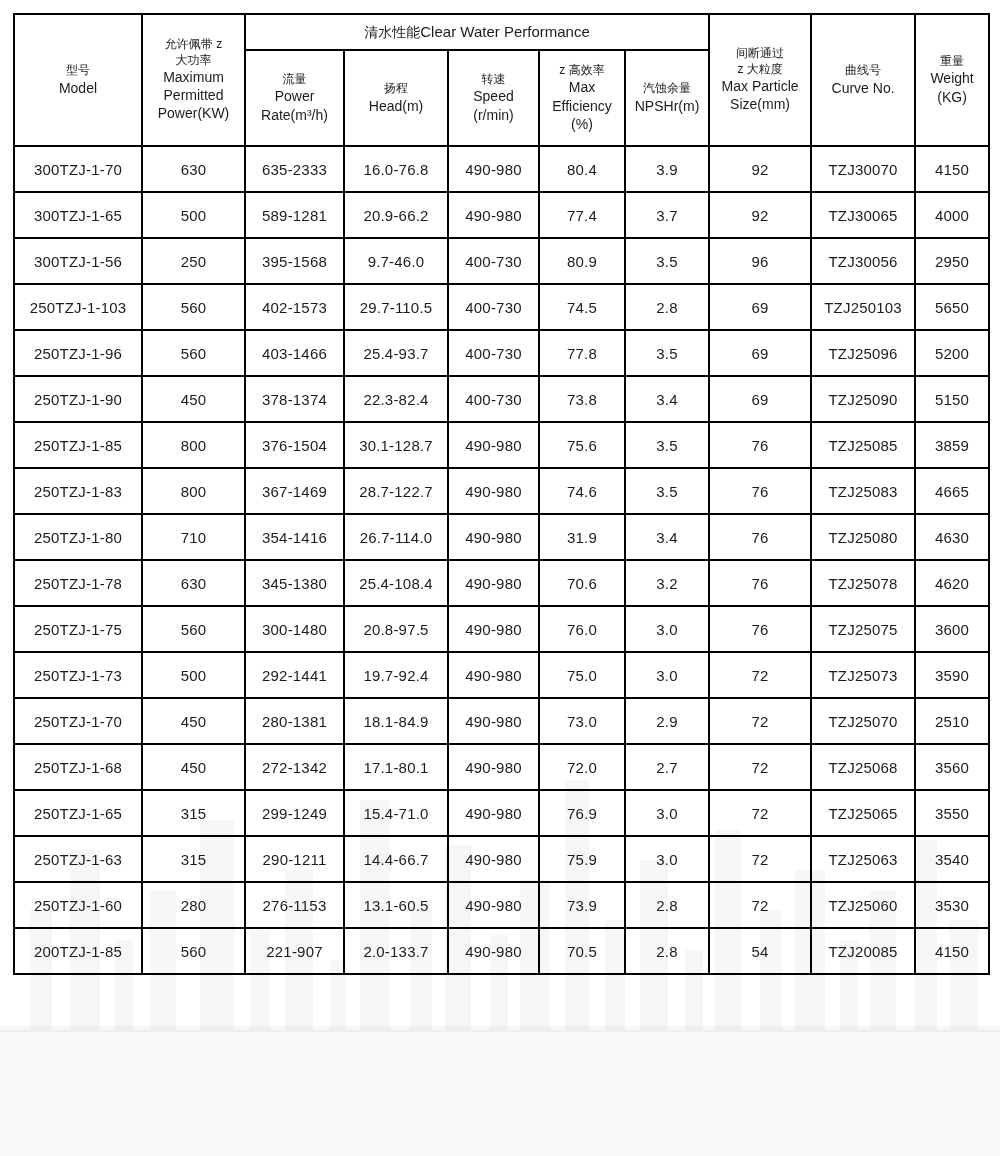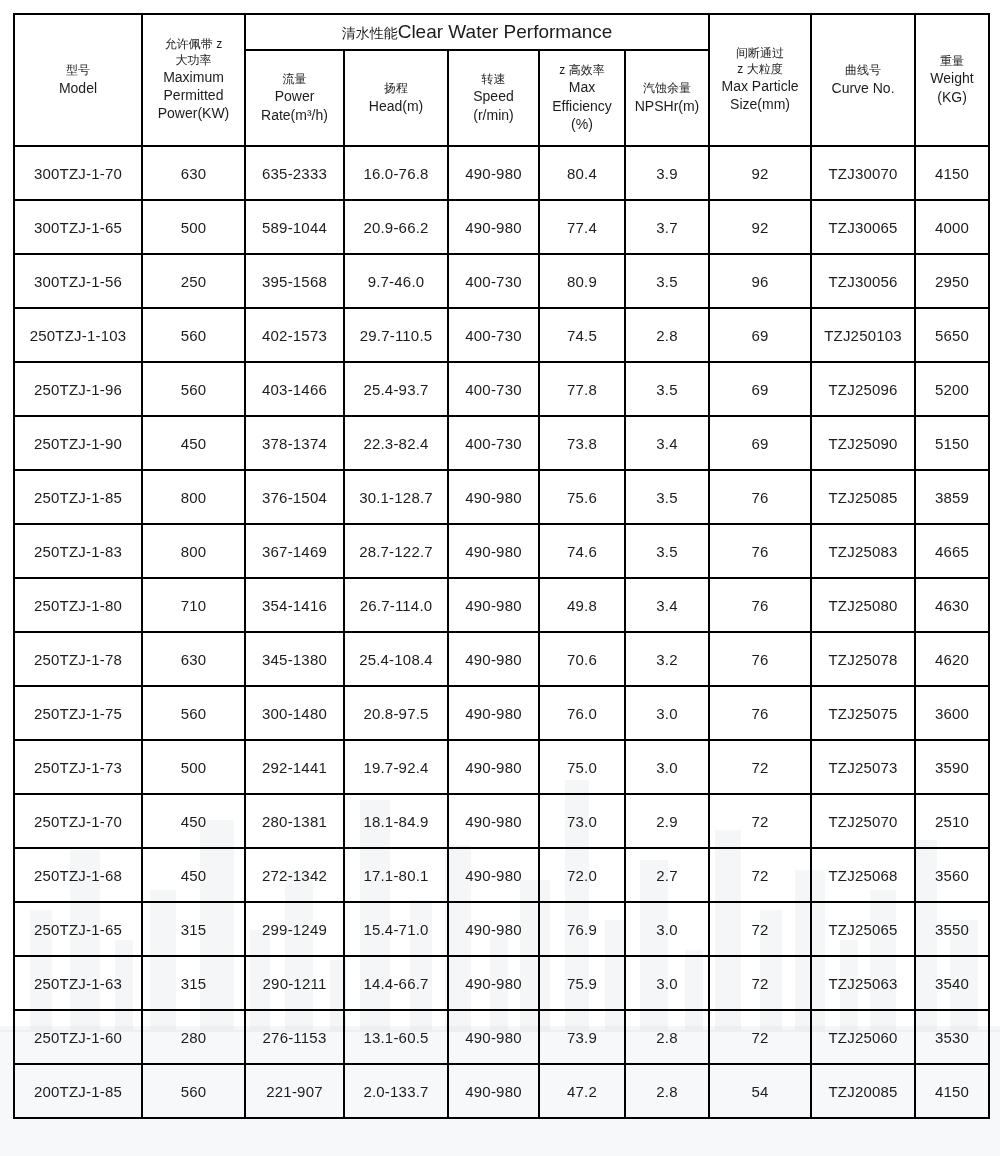--- a/index.html
+++ b/index.html
@@ -38,37 +38,37 @@
     border: 2px solid #000000;
     text-align: center;
     vertical-align: middle;
     padding: 2px 3px;
     background: transparent;
     font-weight: normal;
     overflow: hidden;
   }
   tr.hrow1 { height: 36px; }
   tr.hrow2 { height: 96px; }
-  table.spec tbody tr { height: 54px; }
+  table.spec tbody tr { height: 46px; }
   table.spec tbody td { font-size: 15px; letter-spacing: 0.2px; }
   .zh {
     display: block;
     font-size: 12px;
     line-height: 1.28;
     white-space: pre-line;
   }
   .en {
     display: block;
     font-size: 14px;
     line-height: 1.3;
     white-space: pre-line;
   }
   th.perf .zh, th.perf .en { display: inline; }
   th.perf .zh { font-size: 14px; font-family: Liberation Mono, monospace; }
-  th.perf .en { font-size: 19px; }
+  th.perf .en { font-size: 15px; }
 </style>
 </head>
 <body>
 
 <div class="page">
 
   <svg class="watermark" viewBox="0 0 1000 1156" xmlns="http://www.w3.org/2000/svg">
     <g fill="#9aa3ad" opacity="0.09">
       <rect x="30" y="910" width="22" height="120"></rect>
       <rect x="70" y="850" width="30" height="180"></rect>
@@ -180,21 +180,21 @@
           <td>490-980</td>
           <td>80.4</td>
           <td>3.9</td>
           <td>92</td>
           <td>TZJ30070</td>
           <td>4150</td>
         </tr>
         <tr>
           <td>300TZJ-1-65</td>
           <td>500</td>
-          <td>589-1044</td>
+          <td>589-1281</td>
           <td>20.9-66.2</td>
           <td>490-980</td>
           <td>77.4</td>
           <td>3.7</td>
           <td>92</td>
           <td>TZJ30065</td>
           <td>4000</td>
         </tr>
         <tr>
           <td>300TZJ-1-56</td>
@@ -267,21 +267,21 @@
           <td>76</td>
           <td>TZJ25083</td>
           <td>4665</td>
         </tr>
         <tr>
           <td>250TZJ-1-80</td>
           <td>710</td>
           <td>354-1416</td>
           <td>26.7-114.0</td>
           <td>490-980</td>
-          <td>49.8</td>
+          <td>31.9</td>
           <td>3.4</td>
           <td>76</td>
           <td>TZJ25080</td>
           <td>4630</td>
         </tr>
         <tr>
           <td>250TZJ-1-78</td>
           <td>630</td>
           <td>345-1380</td>
           <td>25.4-108.4</td>
@@ -375,21 +375,21 @@
           <td>72</td>
           <td>TZJ25060</td>
           <td>3530</td>
         </tr>
         <tr>
           <td>200TZJ-1-85</td>
           <td>560</td>
           <td>221-907</td>
           <td>2.0-133.7</td>
           <td>490-980</td>
-          <td>47.2</td>
+          <td>70.5</td>
           <td>2.8</td>
           <td>54</td>
           <td>TZJ20085</td>
           <td>4150</td>
         </tr>
       </tbody>
   </table>
 
 </div>
 

